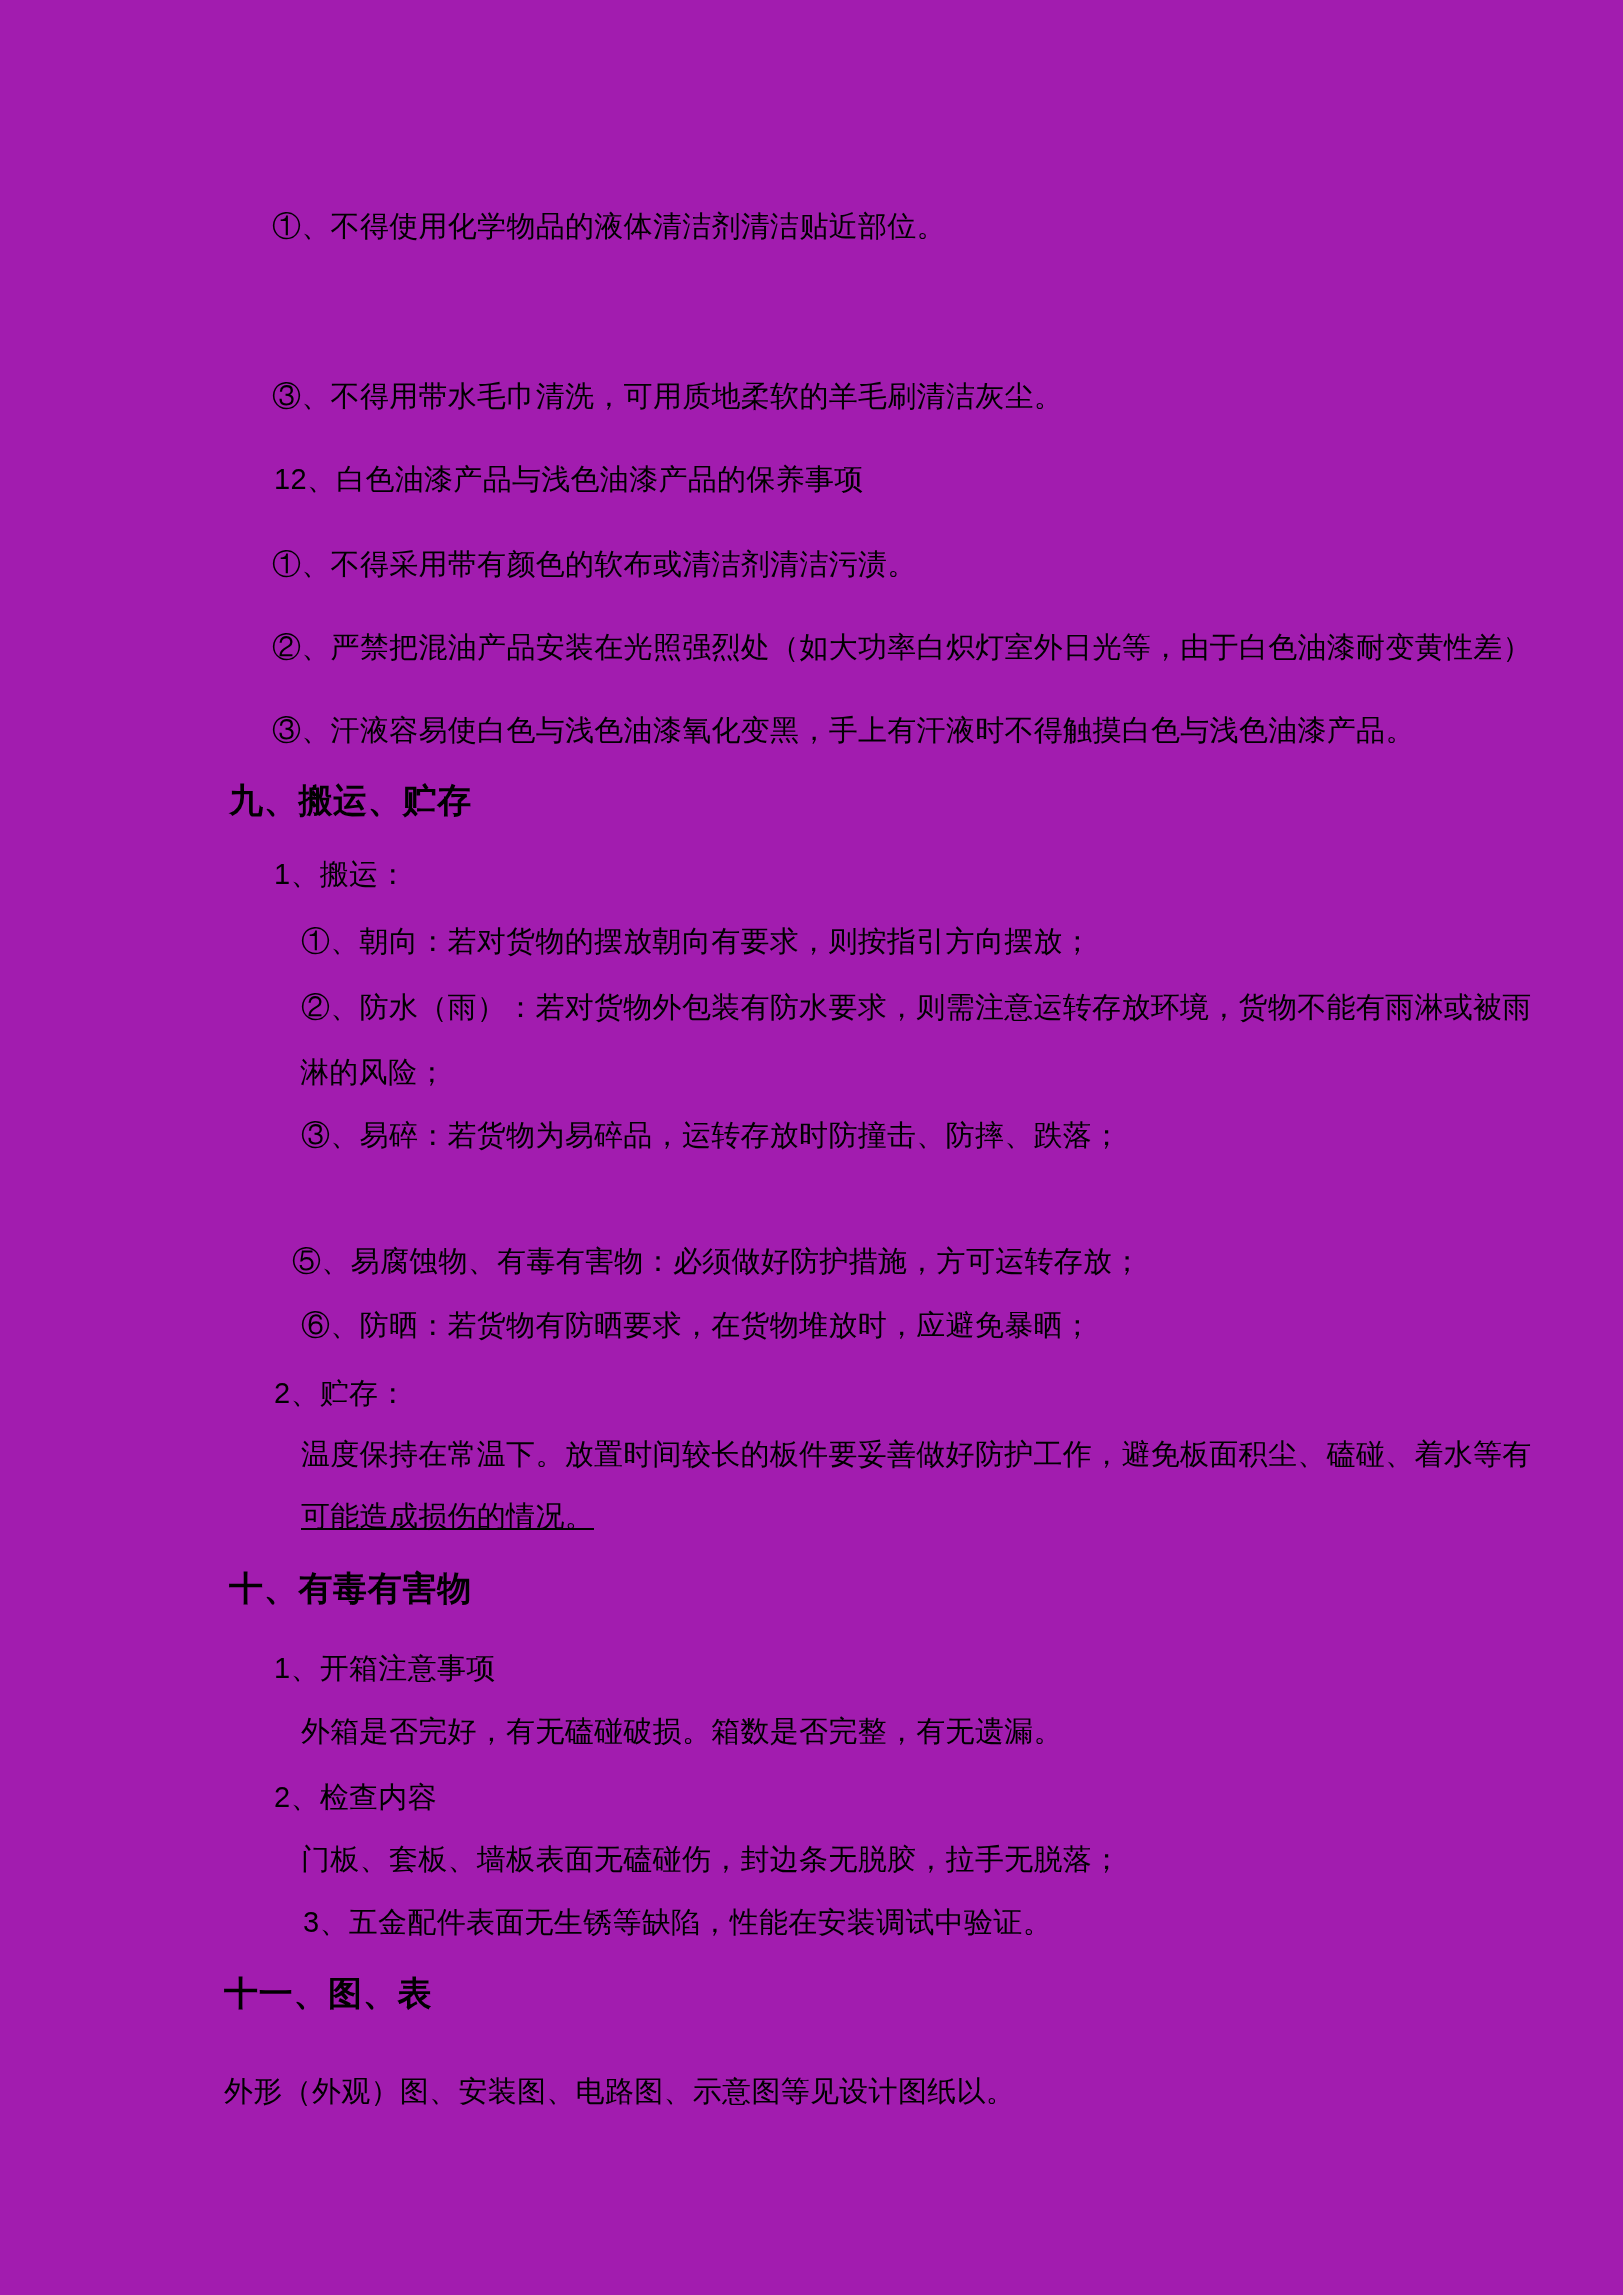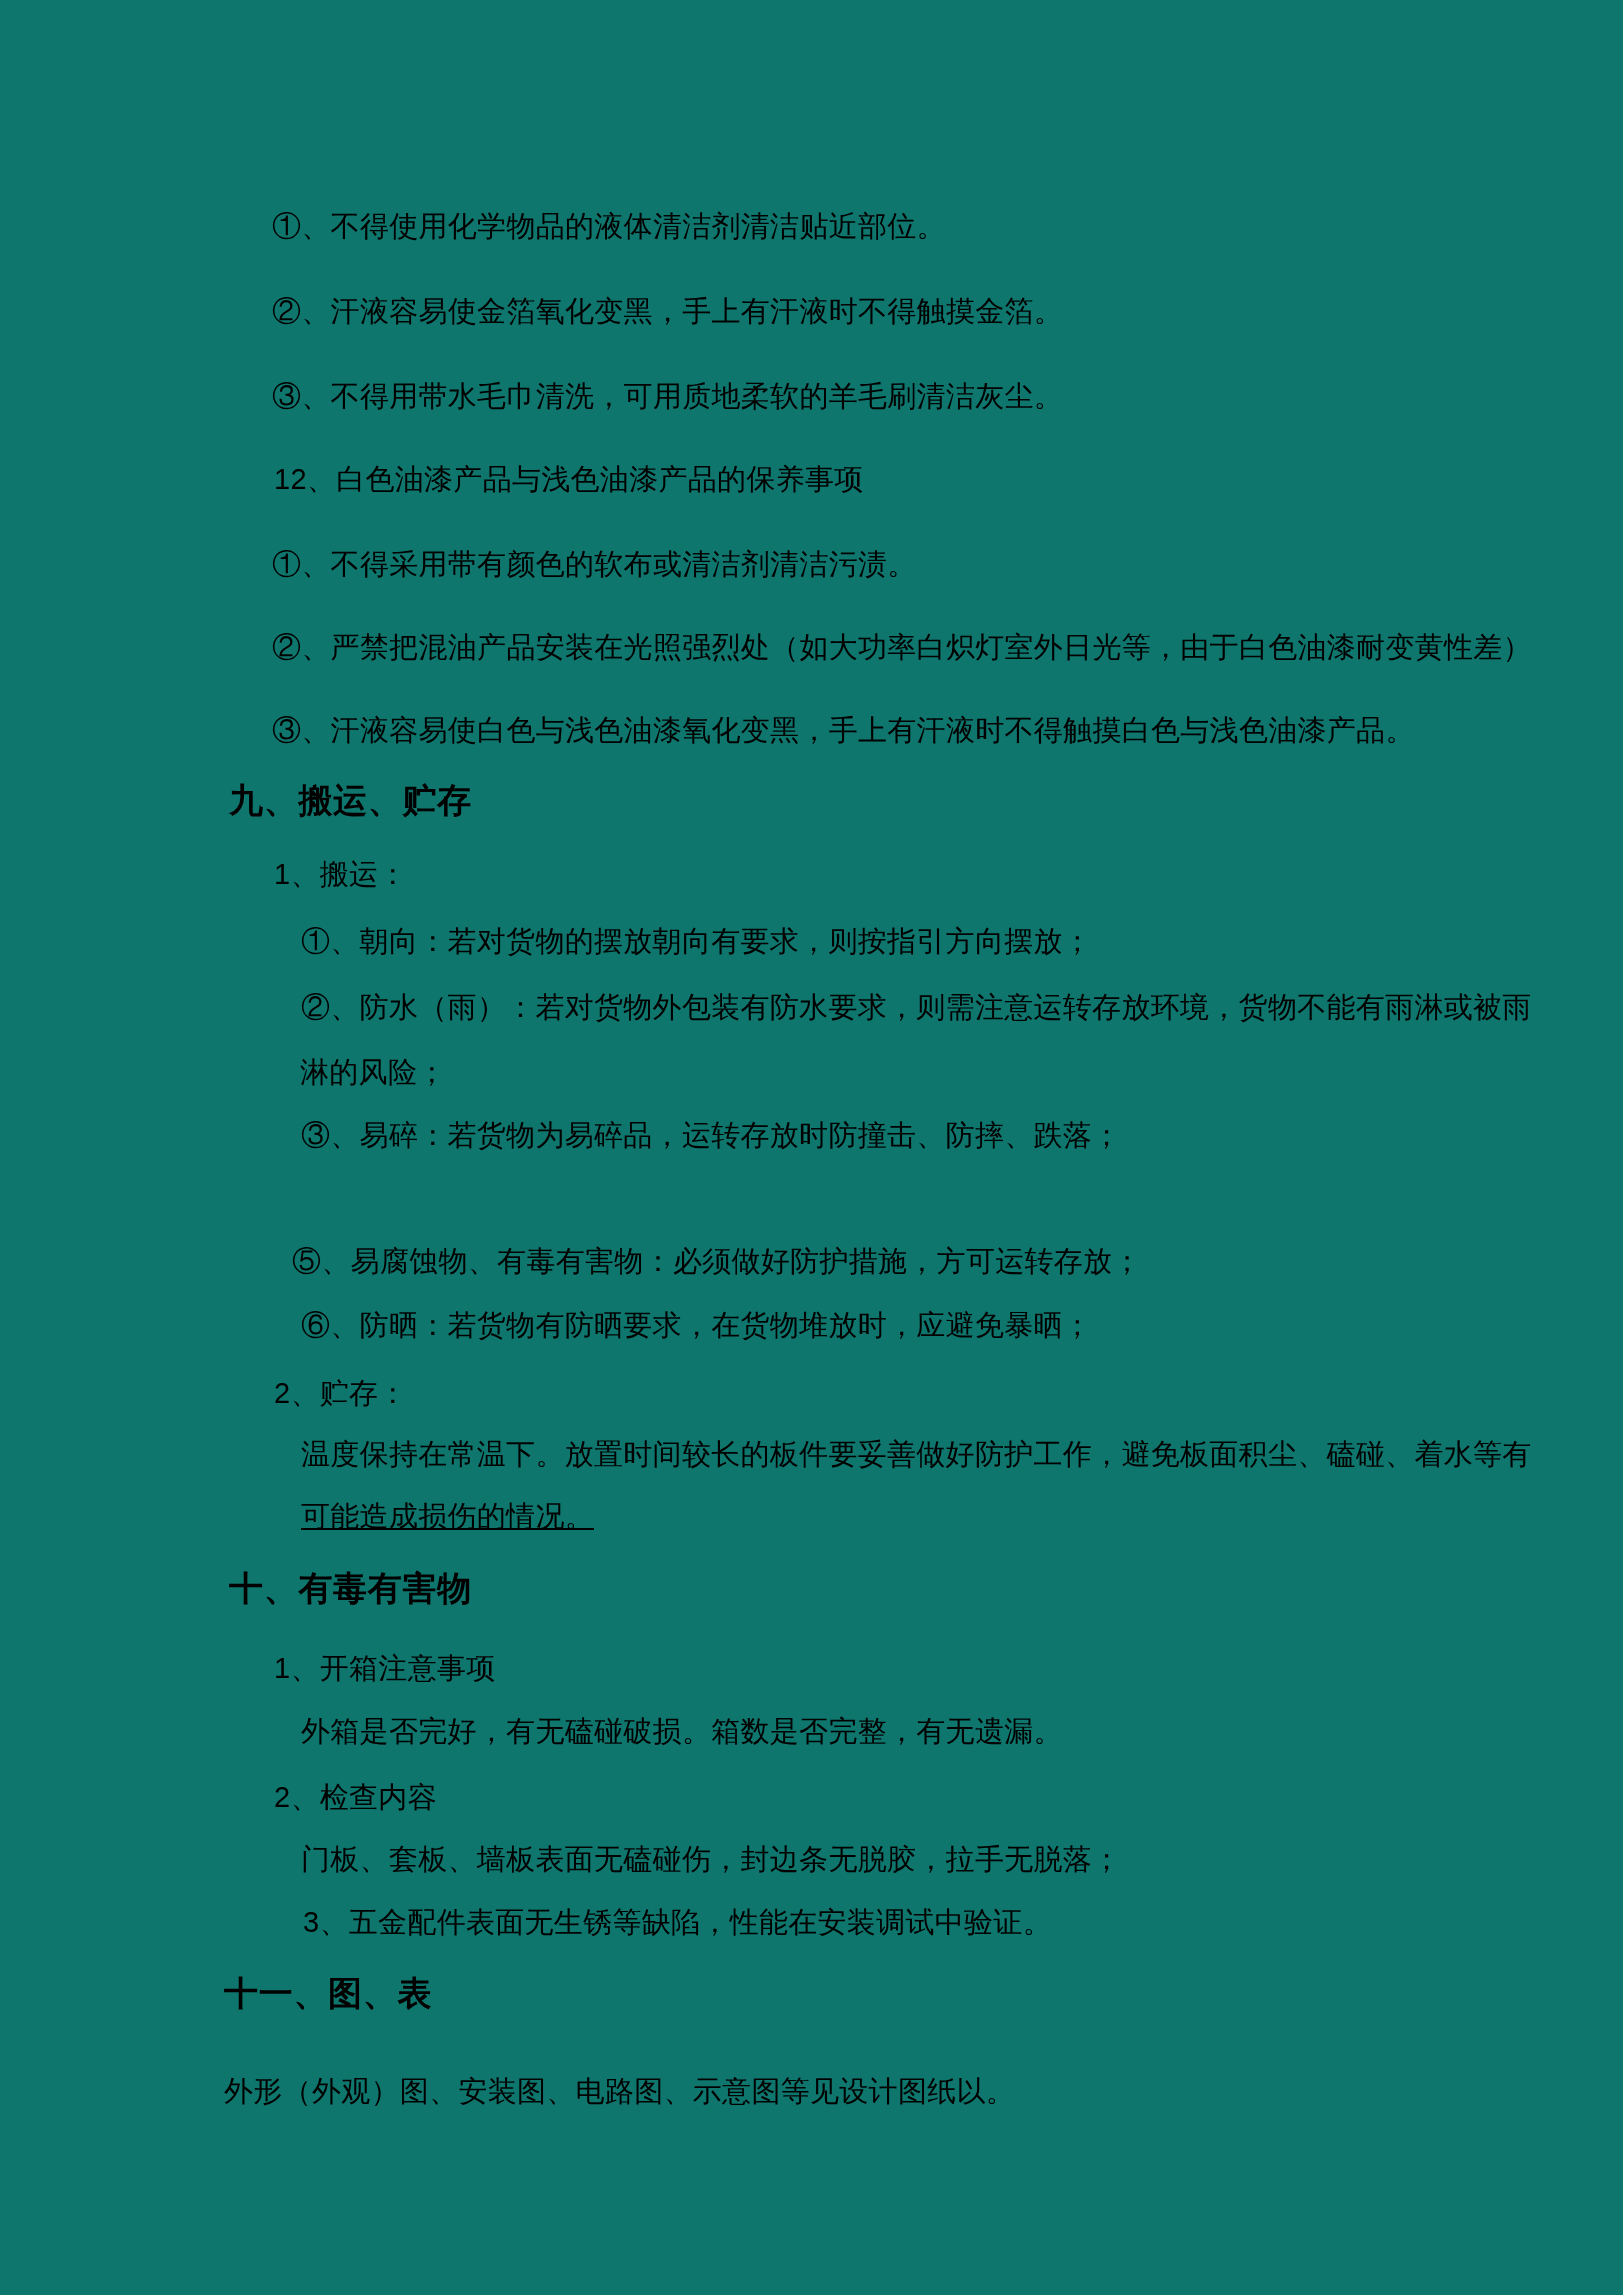--- a/index.html
+++ b/index.html
@@ -12,21 +12,21 @@
     height: 2295px;
     position: relative;
     overflow: hidden;
     font-family: "Liberation Sans", sans-serif;
     color: #000000;
   }
   .page {
     position: absolute;
     left: 0; top: 0;
     width: 1623px; height: 2295px;
-    background: #0f766e;
+    background: #a21caf;
   }
   .ln {
     position: absolute;
     font-size: 29px;
     line-height: 1.15;
     letter-spacing: 0.3px;
     white-space: nowrap;
     color: #000000;
   }
   .hd {
@@ -69,21 +69,20 @@
   
   .h11 { left: 224px; top: 1974px; }
   .l24 { left: 224px; top: 2055px; margin-top: 20px; }
 </style>
 </head>
 <body>
 
 <div class="page">
 
   <div class="ln l1">①、不得使用化学物品的液体清洁剂清洁贴近部位。</div>
-  <div class="ln l2">②、汗液容易使金箔氧化变黑，手上有汗液时不得触摸金箔。</div>
   <div class="ln l3">③、不得用带水毛巾清洗，可用质地柔软的羊毛刷清洁灰尘。</div>
   <div class="ln l4">12、白色油漆产品与浅色油漆产品的保养事项</div>
   <div class="ln l5">①、不得采用带有颜色的软布或清洁剂清洁污渍。</div>
   <div class="ln l6">②、严禁把混油产品安装在光照强烈处（如大功率白炽灯室外日光等，由于白色油漆耐变黄性差）</div>
   <div class="ln l7">③、汗液容易使白色与浅色油漆氧化变黑，手上有汗液时不得触摸白色与浅色油漆产品。</div>
 
   <div class="hd h9">九、搬运、贮存</div>
   <div class="ln l8">1、搬运：</div>
   <div class="ln l9">①、朝向：若对货物的摆放朝向有要求，则按指引方向摆放；</div>
   <div class="ln l10">②、防水（雨）：若对货物外包装有防水要求，则需注意运转存放环境，货物不能有雨淋或被雨</div>

